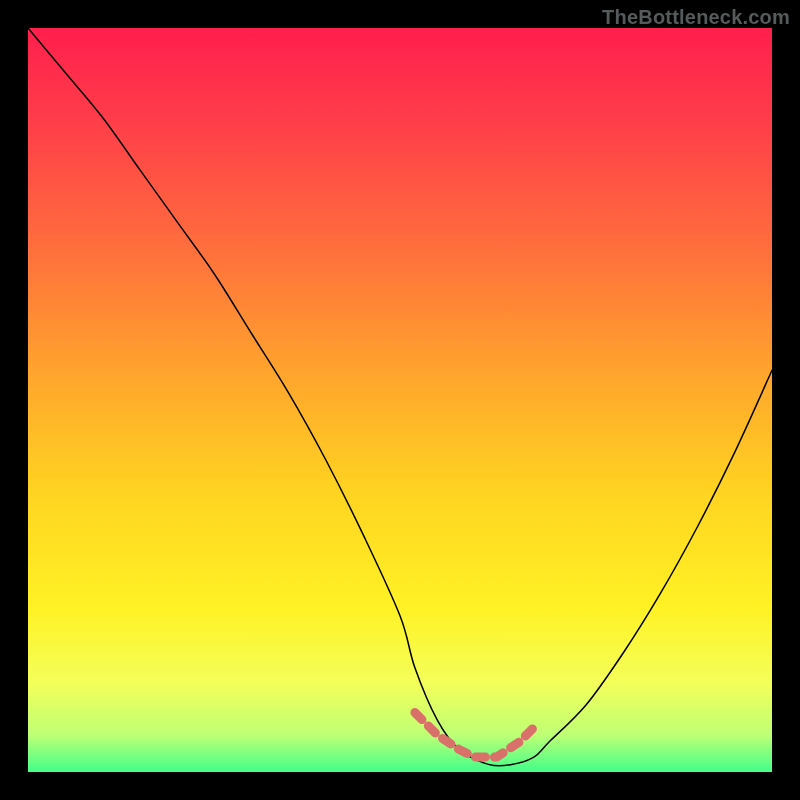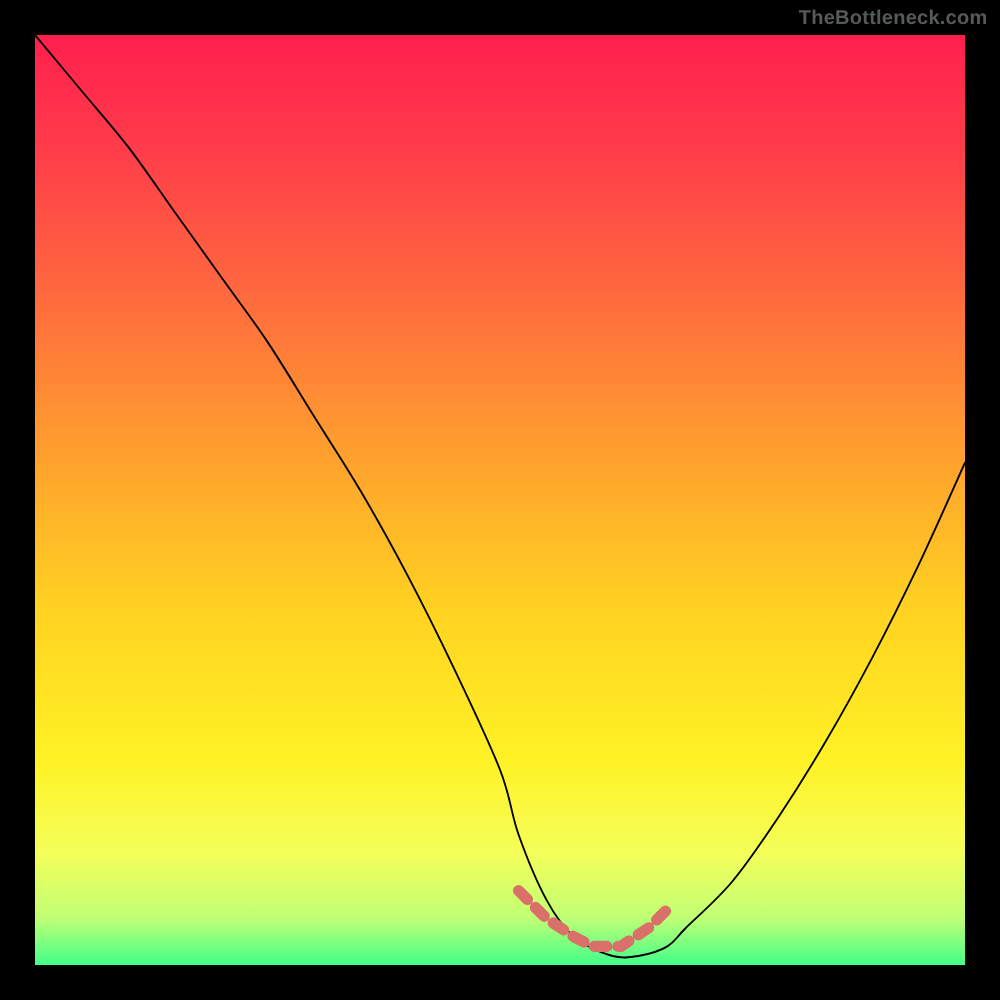--- a/index.html
+++ b/index.html
@@ -8,21 +8,21 @@
     position: relative;
     width: 800px;
     height: 800px;
     background: #000;
   }
   .watermark {
     position: absolute;
     top: 6px;
     right: 10px;
     font-family: Arial, Helvetica, sans-serif;
-    font-size: 16px;
+    font-size: 20px;
     font-weight: 600;
     color: #555a5a;
     letter-spacing: 0.2px;
     z-index: 10;
   }
   .plot-wrap {
     position: absolute;
     left: 28px;
     top: 28px;
     width: 744px;   

